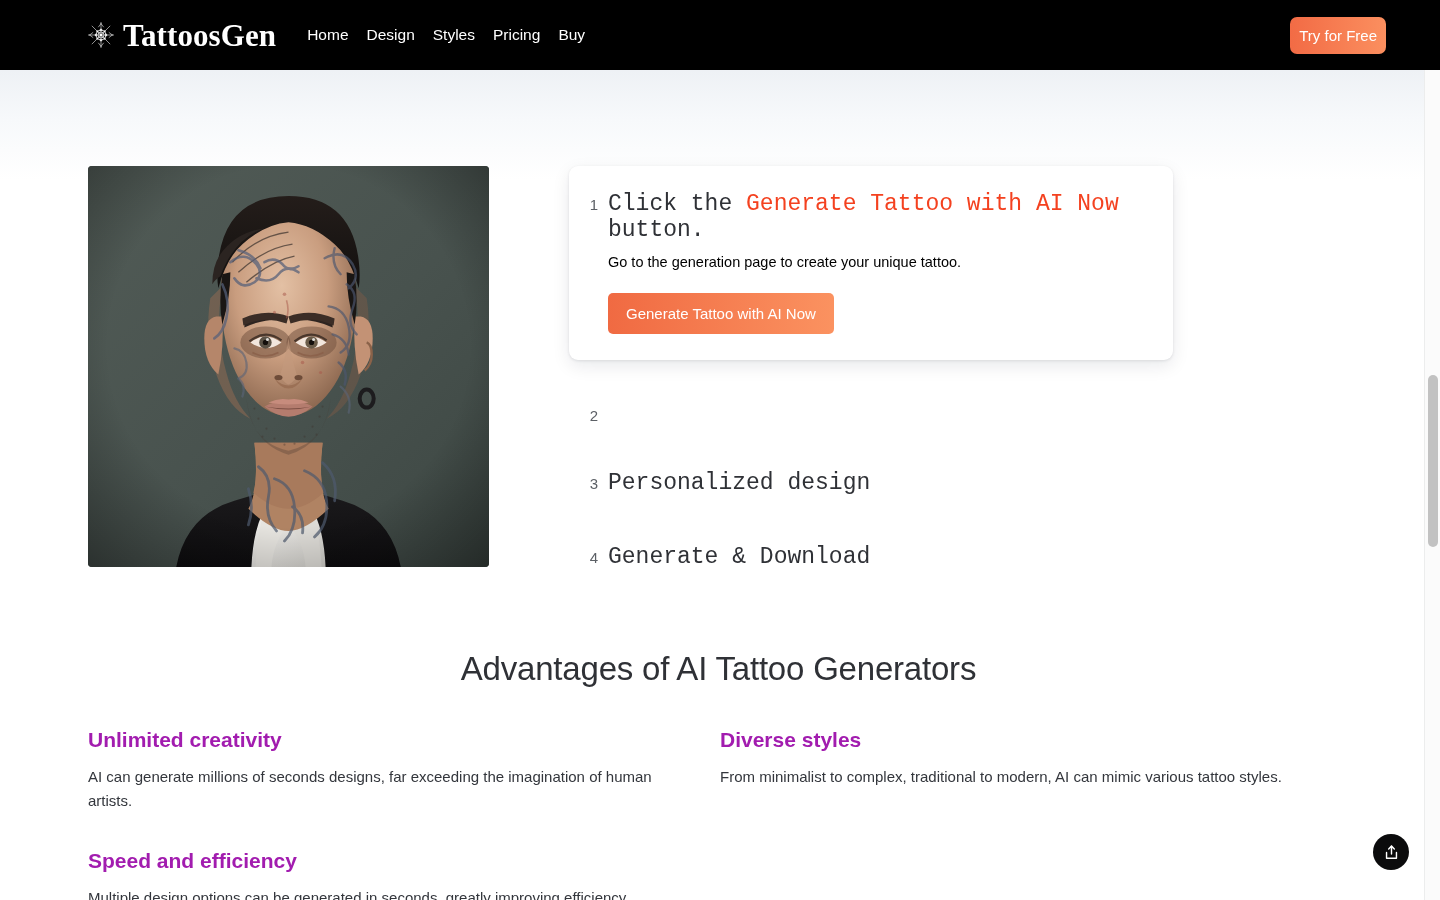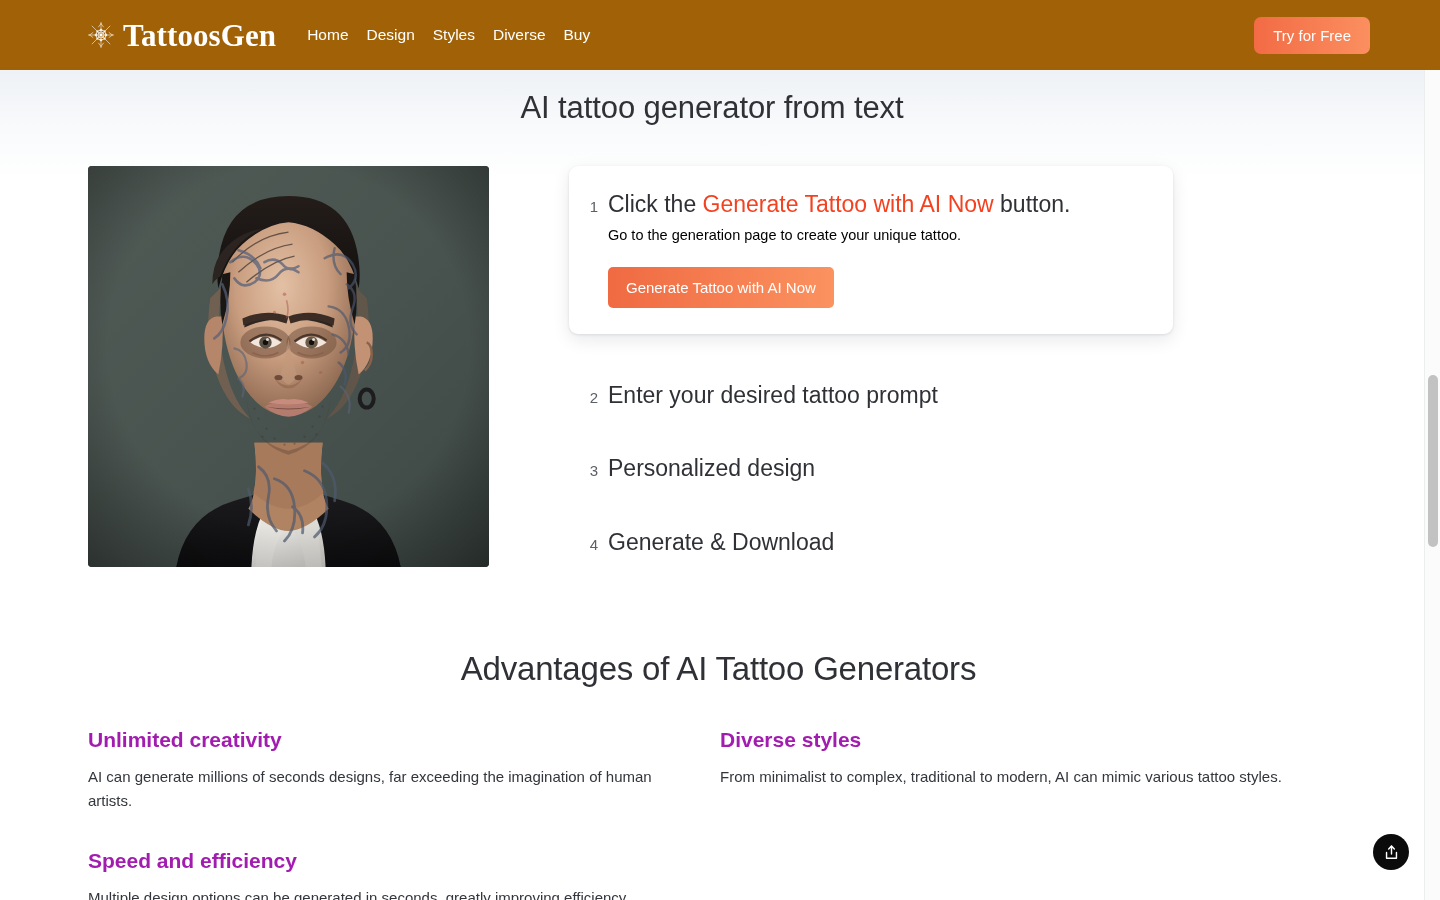--- a/index.html
+++ b/index.html
@@ -16,21 +16,21 @@
     width: 1440px; height: 900px;
     overflow: hidden;
     background: #ffffff;
   }
 
   
   .header {
     position: absolute;
     top: 0; left: 0;
     width: 1440px; height: 70px;
-    background: #a16207;
+    background: #000000;
     display: flex;
     align-items: center;
     z-index: 30;
     justify-content: flex-end;
   }
   .brand {
     display: flex;
     align-items: center;
     margin-left: 88px;
     gap: 9px;
@@ -59,26 +59,26 @@
   .nav-link {
     color: #ffffff;
     font-size: 15.5px;
     line-height: 1;
     white-space: nowrap;
     cursor: pointer;
     text-decoration: none;
   }
   .header-spacer { flex: 1 1 auto; }
   .cta-header {
-    margin-right: 70px;
+    margin-right: 54px;
     background: linear-gradient(90deg, #f26b45 0%, #fb8f5f 100%);
     color: #ffffff;
     border: none;
     border-radius: 7px;
-    padding: 11px 19px;
+    padding: 11px 9px;
     font-size: 15px;
     font-family: "Liberation Sans", sans-serif;
     cursor: pointer;
     white-space: nowrap;
     line-height: 1;
   }
 
   
   .bg-wash {
     position: absolute;
@@ -148,20 +148,21 @@
     line-height: 1;
     flex: 0 0 auto;
     width: 12px;
     text-align: right;
   }
   .step-title {
     font-size: 23px;
     color: #2f3136;
     line-height: 1.15;
     font-weight: 400;
+    font-family: Liberation Mono, monospace;
   }
   .hl { color: #f4411f; }
   .step-sub {
     margin: 9px 0 0 22px;
     font-size: 14.5px;
     color: #000000;
     line-height: 1.35;
   }
   .step-btn {
     margin: 21px 0 0 22px;
@@ -294,32 +295,31 @@
           <circle cx="41.2" cy="41.2" r="1.9"></circle>
         </g>
       </svg>
       <span class="brand-name">TattoosGen</span>
     </div>
 
     <nav class="nav">
       <a class="nav-link">Home</a>
       <a class="nav-link">Design</a>
       <a class="nav-link">Styles</a>
-      <a class="nav-link">Diverse</a>
+      <a class="nav-link">Pricing</a>
       <a class="nav-link">Buy</a>
     </nav>
 
     <div class="header-spacer"></div>
 
     <button class="cta-header">Try for Free</button>
   </header>
 
   <main class="main">
 
-    <h1 class="hero-title">AI tattoo generator from text</h1>
 
     <div class="hero-row">
 
       <figure class="hero-figure">
         <svg viewBox="0 0 400 400" preserveAspectRatio="xMidYMid slice">
           <defs>
             <linearGradient id="bgG" x1="0" y1="0" x2="1" y2="1">
               <stop offset="0%" stop-color="#515b56"></stop>
               <stop offset="55%" stop-color="#48524e"></stop>
               <stop offset="100%" stop-color="#3d4743"></stop>
@@ -476,21 +476,20 @@
           <div class="step-head">
             <span class="step-num">1</span>
             <span class="step-title"><span>Click the </span><span class="hl">Generate Tattoo with AI Now</span><span> button.</span></span>
           </div>
           <p class="step-sub">Go to the generation page to create your unique tattoo.</p>
           <button class="step-btn">Generate Tattoo with AI Now</button>
         </div>
 
         <div class="step-plain">
           <span class="step-num">2</span>
-          <span class="step-title">Enter your desired tattoo prompt</span>
         </div>
 
         <div class="step-plain">
           <span class="step-num">3</span>
           <span class="step-title">Personalized design</span>
         </div>
 
         <div class="step-plain">
           <span class="step-num">4</span>
           <span class="step-title">Generate &amp; Download</span>

